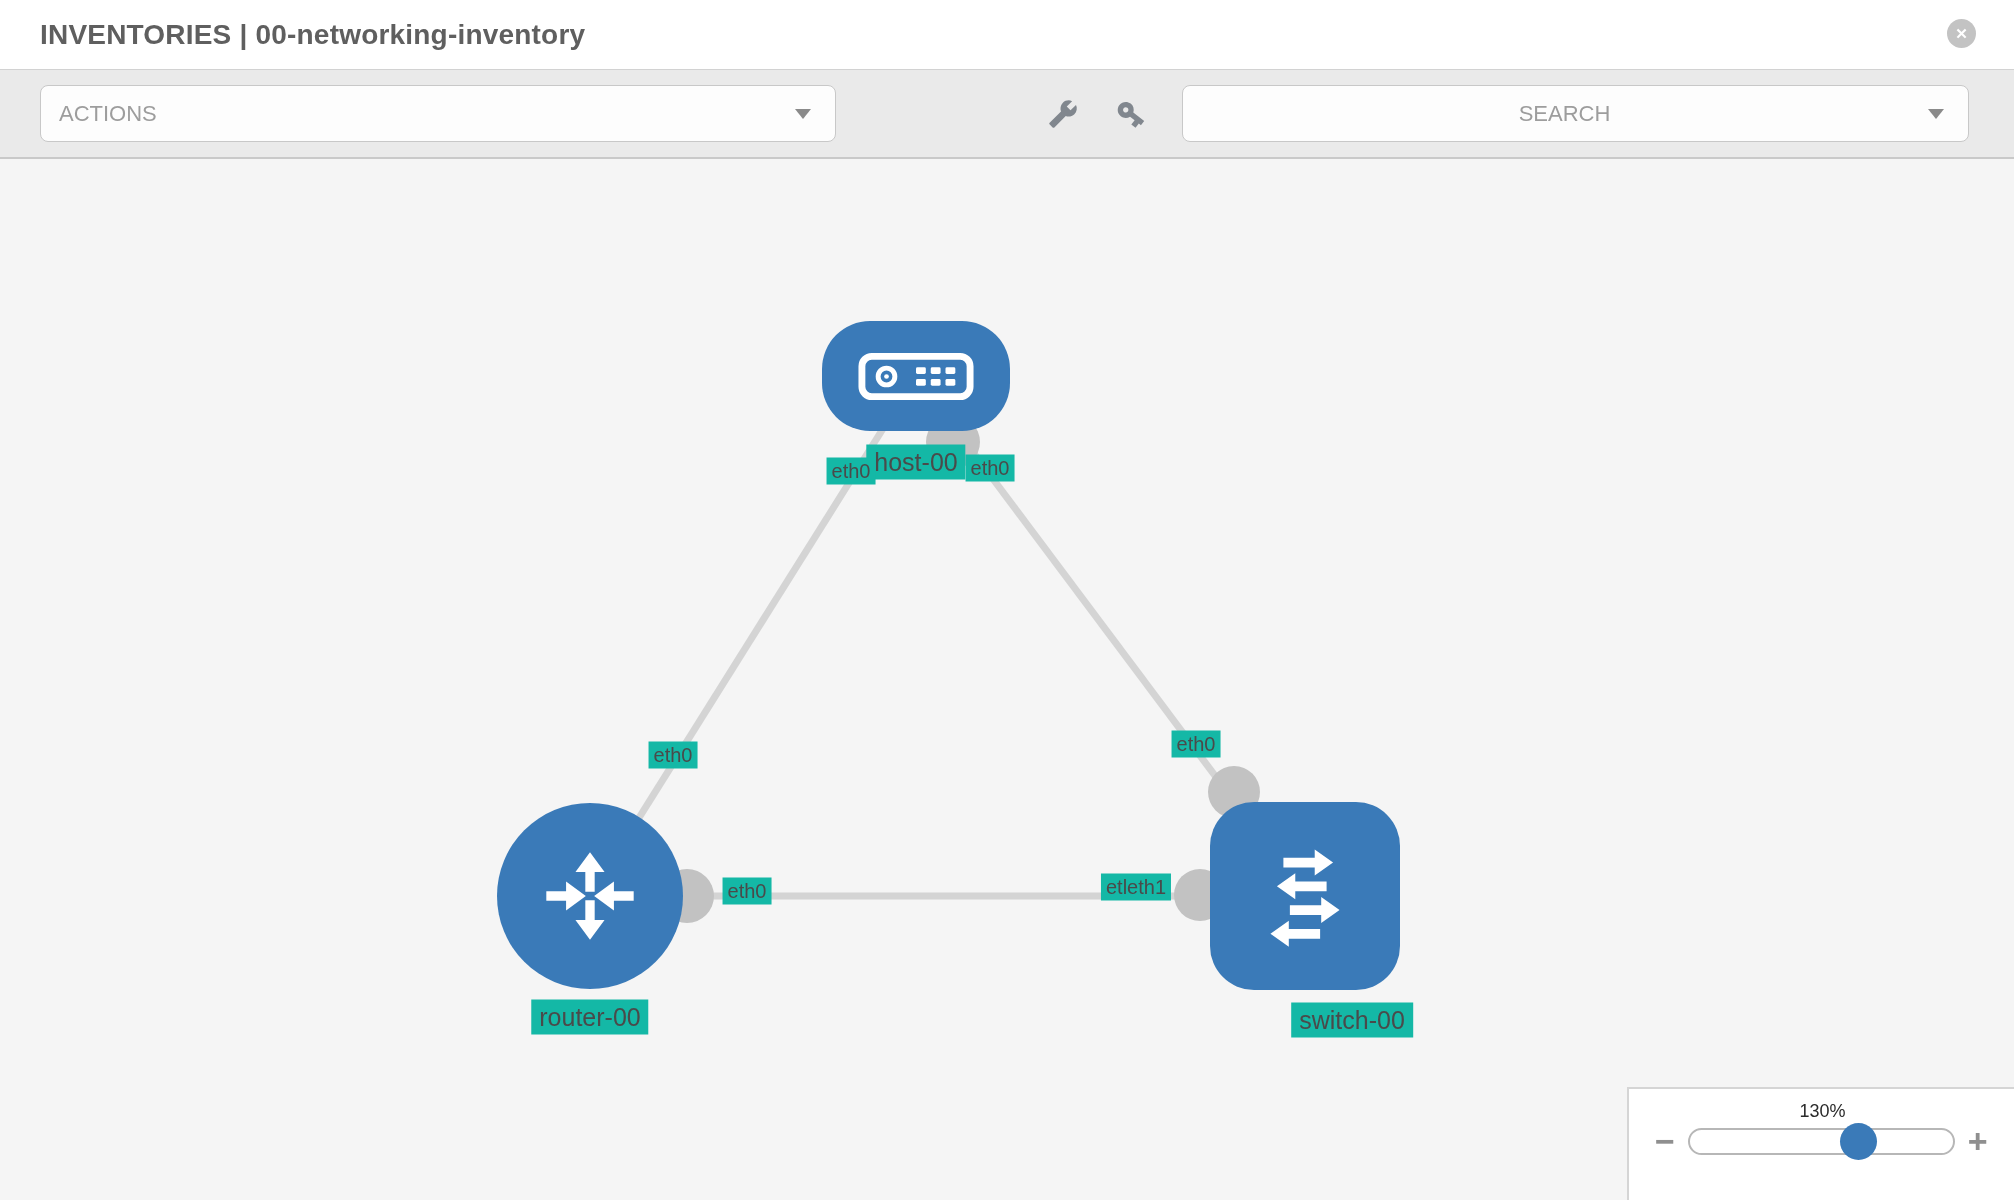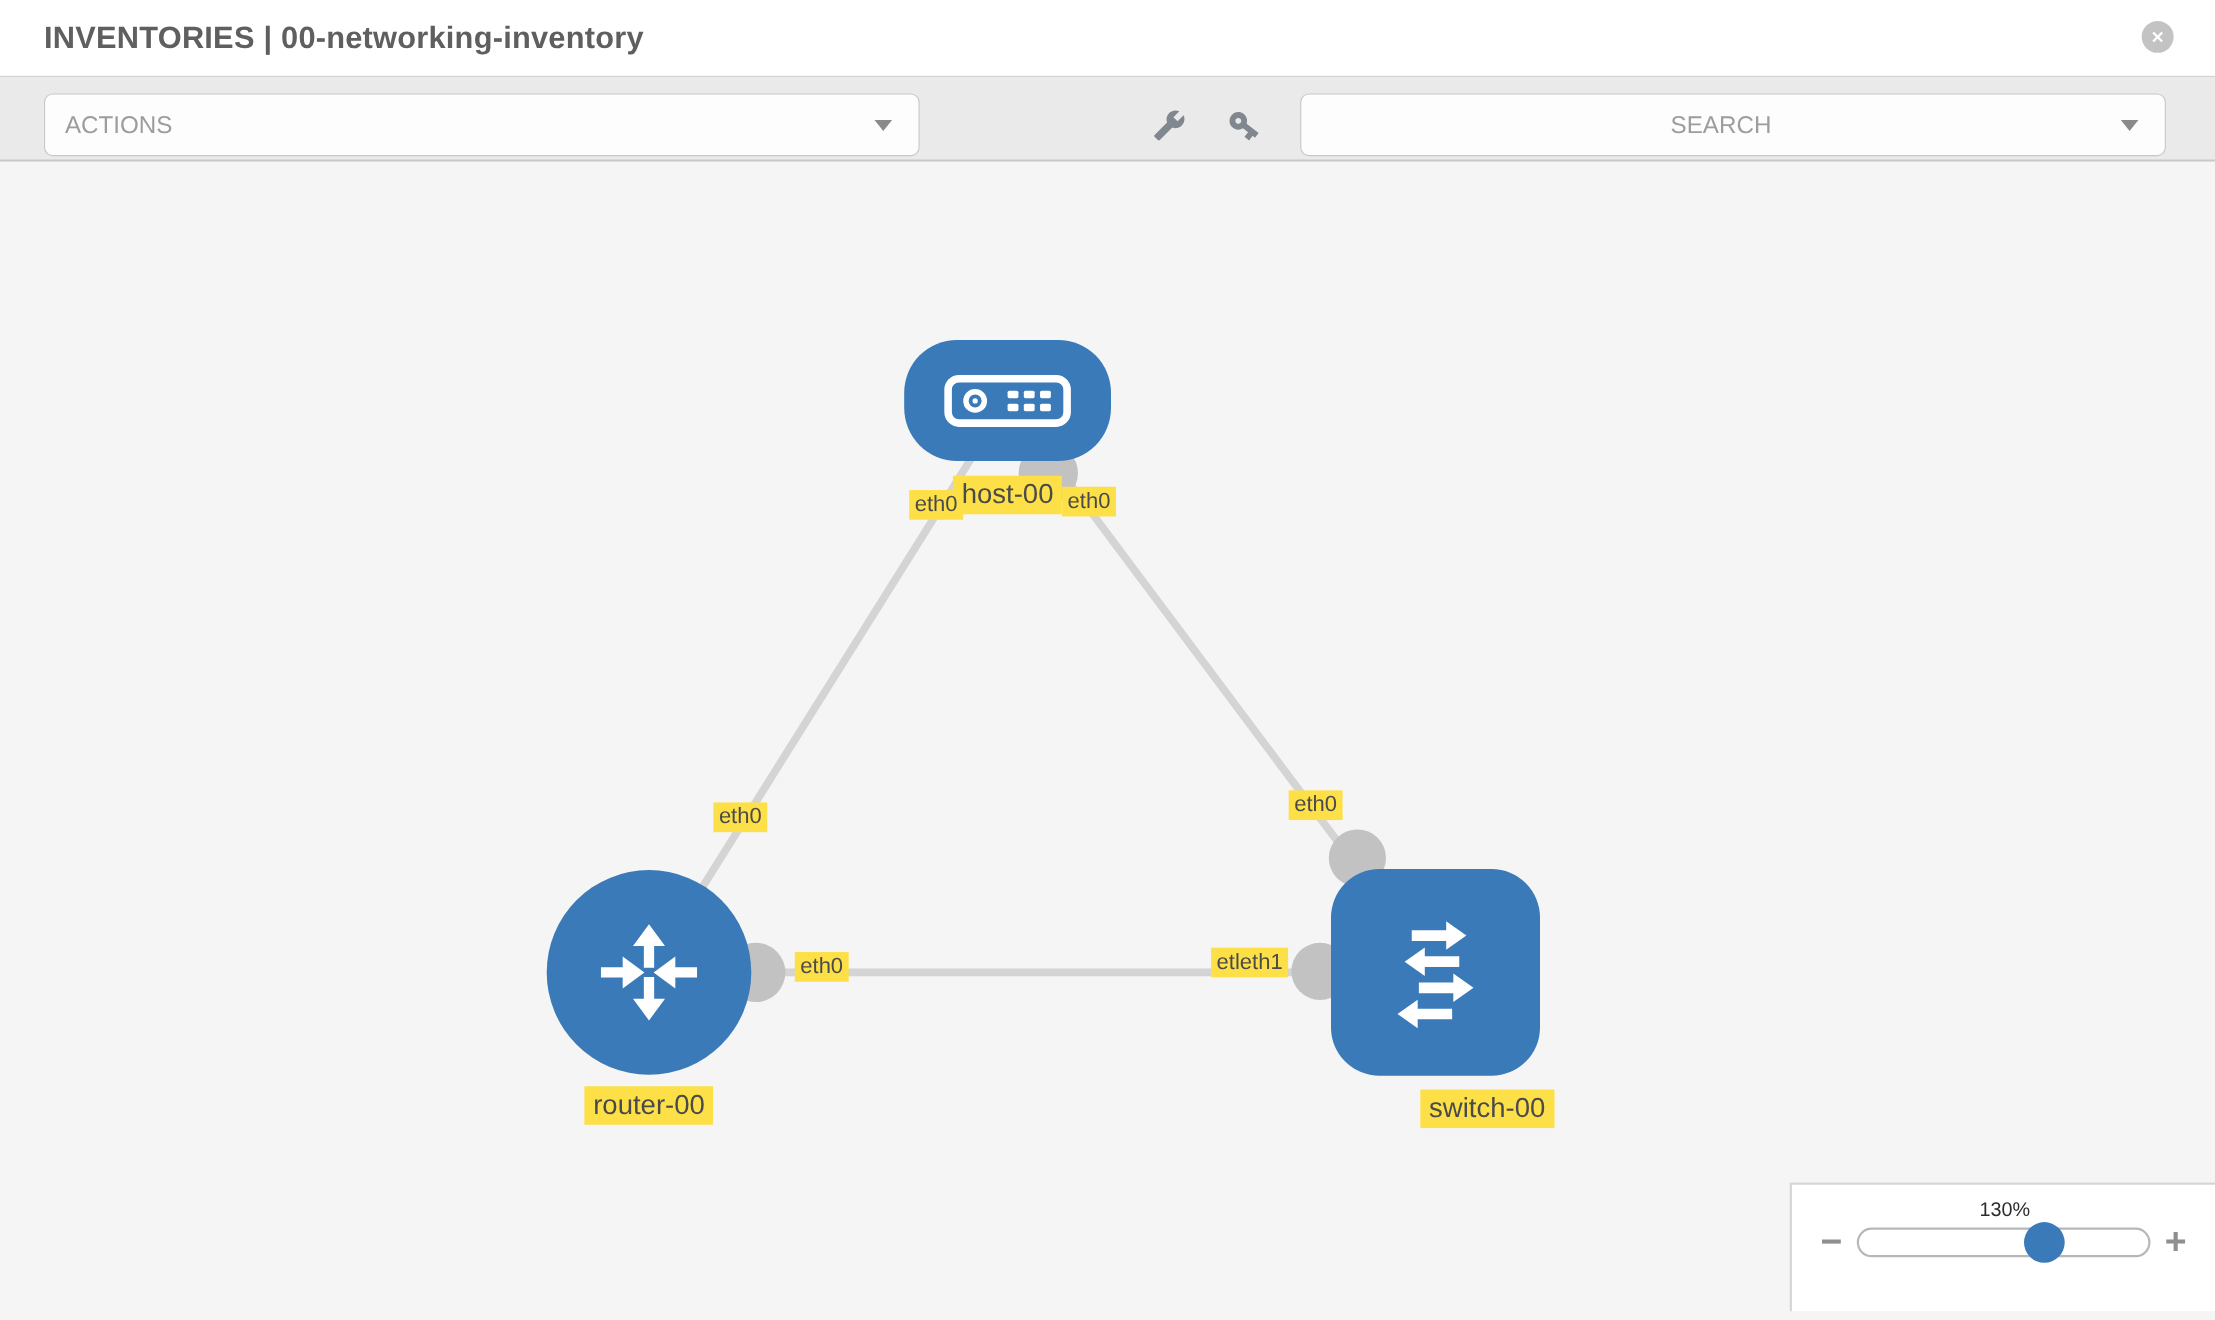--- a/index.html
+++ b/index.html
@@ -8,21 +8,21 @@
 
   
   .header { position:relative; width:100%; height:69px; background:#ffffff; }
   .page-title { position:absolute; left:40px; top:50%; transform:translateY(-50%);
     font-size:28px; font-weight:bold; color:#5f5f5f; letter-spacing:.2px; }
   .close-btn { position:absolute; right:38px; top:19px; width:29px; height:29px;
     border-radius:50%; background:#c3c3c3; color:#ffffff; font-size:15px; font-weight:bold;
     display:flex; align-items:center; justify-content:center; cursor:pointer; }
 
   
-  .toolbar { position:relative; width:100%; height:78px; background:#eaeaea;
+  .toolbar { position:relative; width:100%; height:90px; background:#eaeaea;
     border-top:1px solid #d2d2d2; border-bottom:2px solid #c9c9c9; }
   .combo { position:absolute; top:15px; height:57px; background:#fdfdfd;
     border:1px solid #c8c8c8; border-radius:8px; display:flex; align-items:center;
     padding:0 24px 0 18px; cursor:pointer; }
   .combo-actions { left:40px; width:796px; }
   .combo-search { left:1182px; width:787px;text-align:center; }
   .combo-label { font-size:22px; color:#9d9d9d; flex:1; }
   .caret { width:0; height:0; border-left:8px solid transparent;
     border-right:8px solid transparent; border-top:10px solid #8a8a8a; }
   .tool-icon { position:absolute; top:100px; cursor:pointer; }
@@ -35,21 +35,21 @@
   .canvas { position:relative; width:2014px; height:1045px; background:#f5f5f5; overflow:hidden; }
   .edges { position:absolute; left:0; top:0; z-index:1; }
   .port { position:absolute; border-radius:50%; background:#c2c2c2; z-index:2; }
   .node { position:absolute; background:#3a7ab8; z-index:3; display:flex;
     align-items:center; justify-content:center; cursor:pointer; }
   .node svg { display:block; }
   .node-host { left:822px; top:162px; width:188px; height:110px; border-radius:48px; }
   .node-router { left:497px; top:644px; width:186px; height:186px; border-radius:50%; }
   .node-switch { left:1210px; top:643px; width:190px; height:188px; border-radius:44px; }
 
-  .chip { position:absolute; transform:translate(-50%,-50%); background:#fde047;
+  .chip { position:absolute; transform:translate(-50%,-50%); background:#14b8a6;
     color:#4a4a4a; white-space:nowrap; z-index:4; }
   .chip-node { font-size:25px; padding:3px 8px;text-align:right; }
   .chip-if { font-size:20px; padding:2px 5px; }
 
   
   .zoom-panel { position:absolute; left:1627px; top:928px; width:400px; height:290px;
     background:#ffffff; border:2px solid #d5d5d5; z-index:5; }
   .zoom-level { margin-top:12px; width:387px; text-align:center; font-size:18px; color:#2b2b2b; }
   .zoom-row { display:flex; align-items:center; margin-top:6px; padding-left:26px; }
   .zoom-minus, .zoom-plus { font-size:34px; font-weight:bold; color:#8f8f8f;

